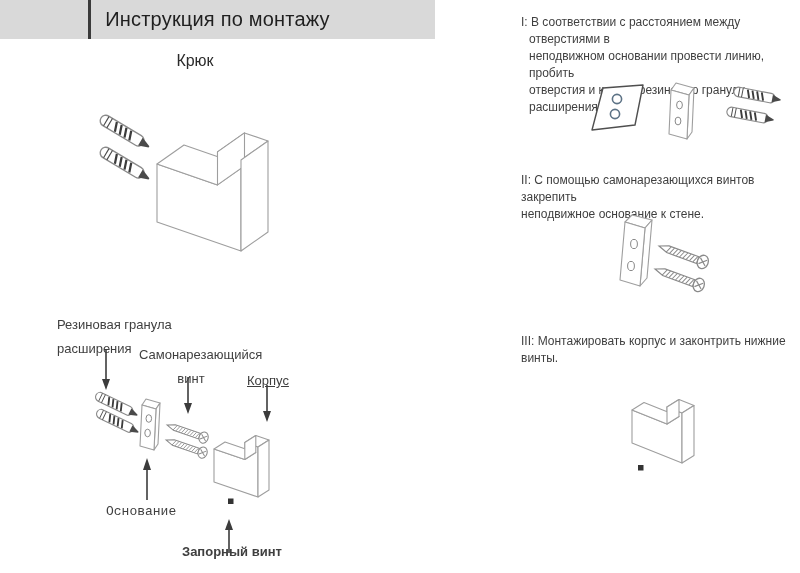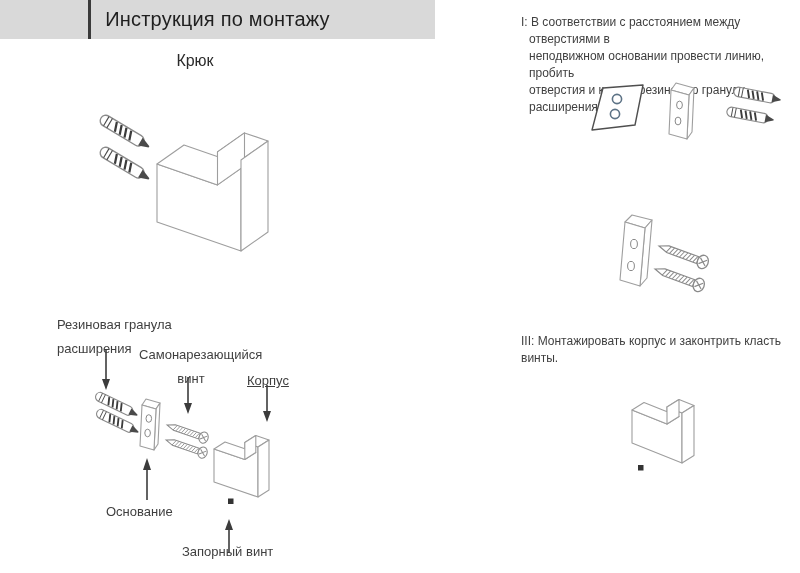--- a/index.html
+++ b/index.html
@@ -20,22 +20,22 @@
   
   .step{position:absolute;left:521px;width:278px;font-size:12px;line-height:17px;white-space:pre-line;color:var(--body-text,#3f3f3f);}
   .step.hang{padding-left:8px;text-indent:-8px;}
   .step1{top:14px;}
   .step2{top:172px;}
   .step3{top:333px;}
   .lbl{position:absolute;font-size:13px;line-height:24px;white-space:pre-line;color:var(--body-text,#3f3f3f);}
   .lbl-rubber{left:57px;top:313px;}
   .lbl-screw{left:139px;top:343px;width:104px;text-align:center;}
   .lbl-body{left:247px;top:369px;text-decoration:underline;}
-  .lbl-base{left:106px;top:500px;}
-  .lbl-lock{left:182px;top:540px;}
+  .lbl-base{left:106px;top:500px;font-family:Liberation Mono, monospace;}
+  .lbl-lock{left:182px;top:540px;font-weight:bold;}
   
   .dwg{position:absolute;}
   .dwg-main{left:85px;top:88px;}
   .dwg-exploded{left:80px;top:385px;}
   .dwg-s1{left:575px;top:78px;}
   .dwg-s2{left:600px;top:212px;}
   .dwg-s3{left:615px;top:365px;}
   .ln{fill:#fff;stroke:var(--drawing-line-light,#9e9e9e);stroke-width:1.1;stroke-linejoin:round;}
   .tmpl{fill:#fff;stroke:var(--template-outline,#4f4f4f);stroke-width:1.4;stroke-linejoin:round;}
   .hole{fill:#fff;stroke:var(--hole-accent,#5d7386);stroke-width:1.6;}
@@ -157,34 +157,36 @@
       <path class="ln" d="M96,12 L101,5 L119,10 L114,17 Z"></path>
       <path class="ln" d="M112,61 L114,17 L119,10 L117,54 Z"></path>
       <path class="ln" d="M96,12 L94,56 L112,61 L114,17 Z"></path>
       <ellipse class="phole" cx="104.5" cy="27" rx="2.9" ry="3.9"></ellipse>
       <ellipse class="phole" cx="103" cy="43" rx="2.9" ry="3.9"></ellipse>
     </g>
     <use href="#dowel" transform="translate(159,13) rotate(11) scale(0.95)"></use>
     <use href="#dowel" transform="translate(152,33) rotate(11) scale(0.95)"></use>
   </svg>
 
+  <div class="step step2">II: С помощью самонарезающихся винтов закрепить
+неподвижное основание к стене.</div>
 
   <svg class="dwg dwg-s2" width="165" height="95" viewBox="0 0 165 95">
     <g>
       <path class="ln" d="M25,10 L32,3 L52,8 L45,16 Z"></path>
       <path class="ln" d="M40,74 L45,16 L52,8 L47,66 Z"></path>
       <path class="ln" d="M25,10 L20,68 L40,74 L45,16 Z"></path>
       <ellipse class="phole" cx="34" cy="32" rx="3.4" ry="4.6"></ellipse>
       <ellipse class="phole" cx="31" cy="54" rx="3.4" ry="4.6"></ellipse>
     </g>
     <use href="#screw" transform="translate(59,34) rotate(20) scale(1.18)"></use>
     <use href="#screw" transform="translate(55,57) rotate(20) scale(1.18)"></use>
   </svg>
 
-  <div class="step step3">III: Монтажировать корпус и законтрить класть винты.</div>
+  <div class="step step3">III: Монтажировать корпус и законтрить нижние винты.</div>
 
   <svg class="dwg dwg-s3" width="115" height="115" viewBox="0 0 115 115">
     <g>
       <path class="ln" d="M17,78 L17,45 L52,59 L52,42 L67,48 L67,98 Z"></path>
       <path class="ln" d="M17,45 L29,37.5 L64,51.5 L52,59 Z"></path>
       <path class="ln" d="M52,42 L64,34.5 L79,40.5 L67,48 Z"></path>
       <path class="ln" d="M52,59 L52,42 L64,34.5 L64,51.5 Z"></path>
       <path class="ln" d="M67,98 L67,48 L79,40.5 L79,90.5 Z"></path>
     </g>
     <rect class="blk" x="23" y="100" width="5.5" height="5.5"></rect>

